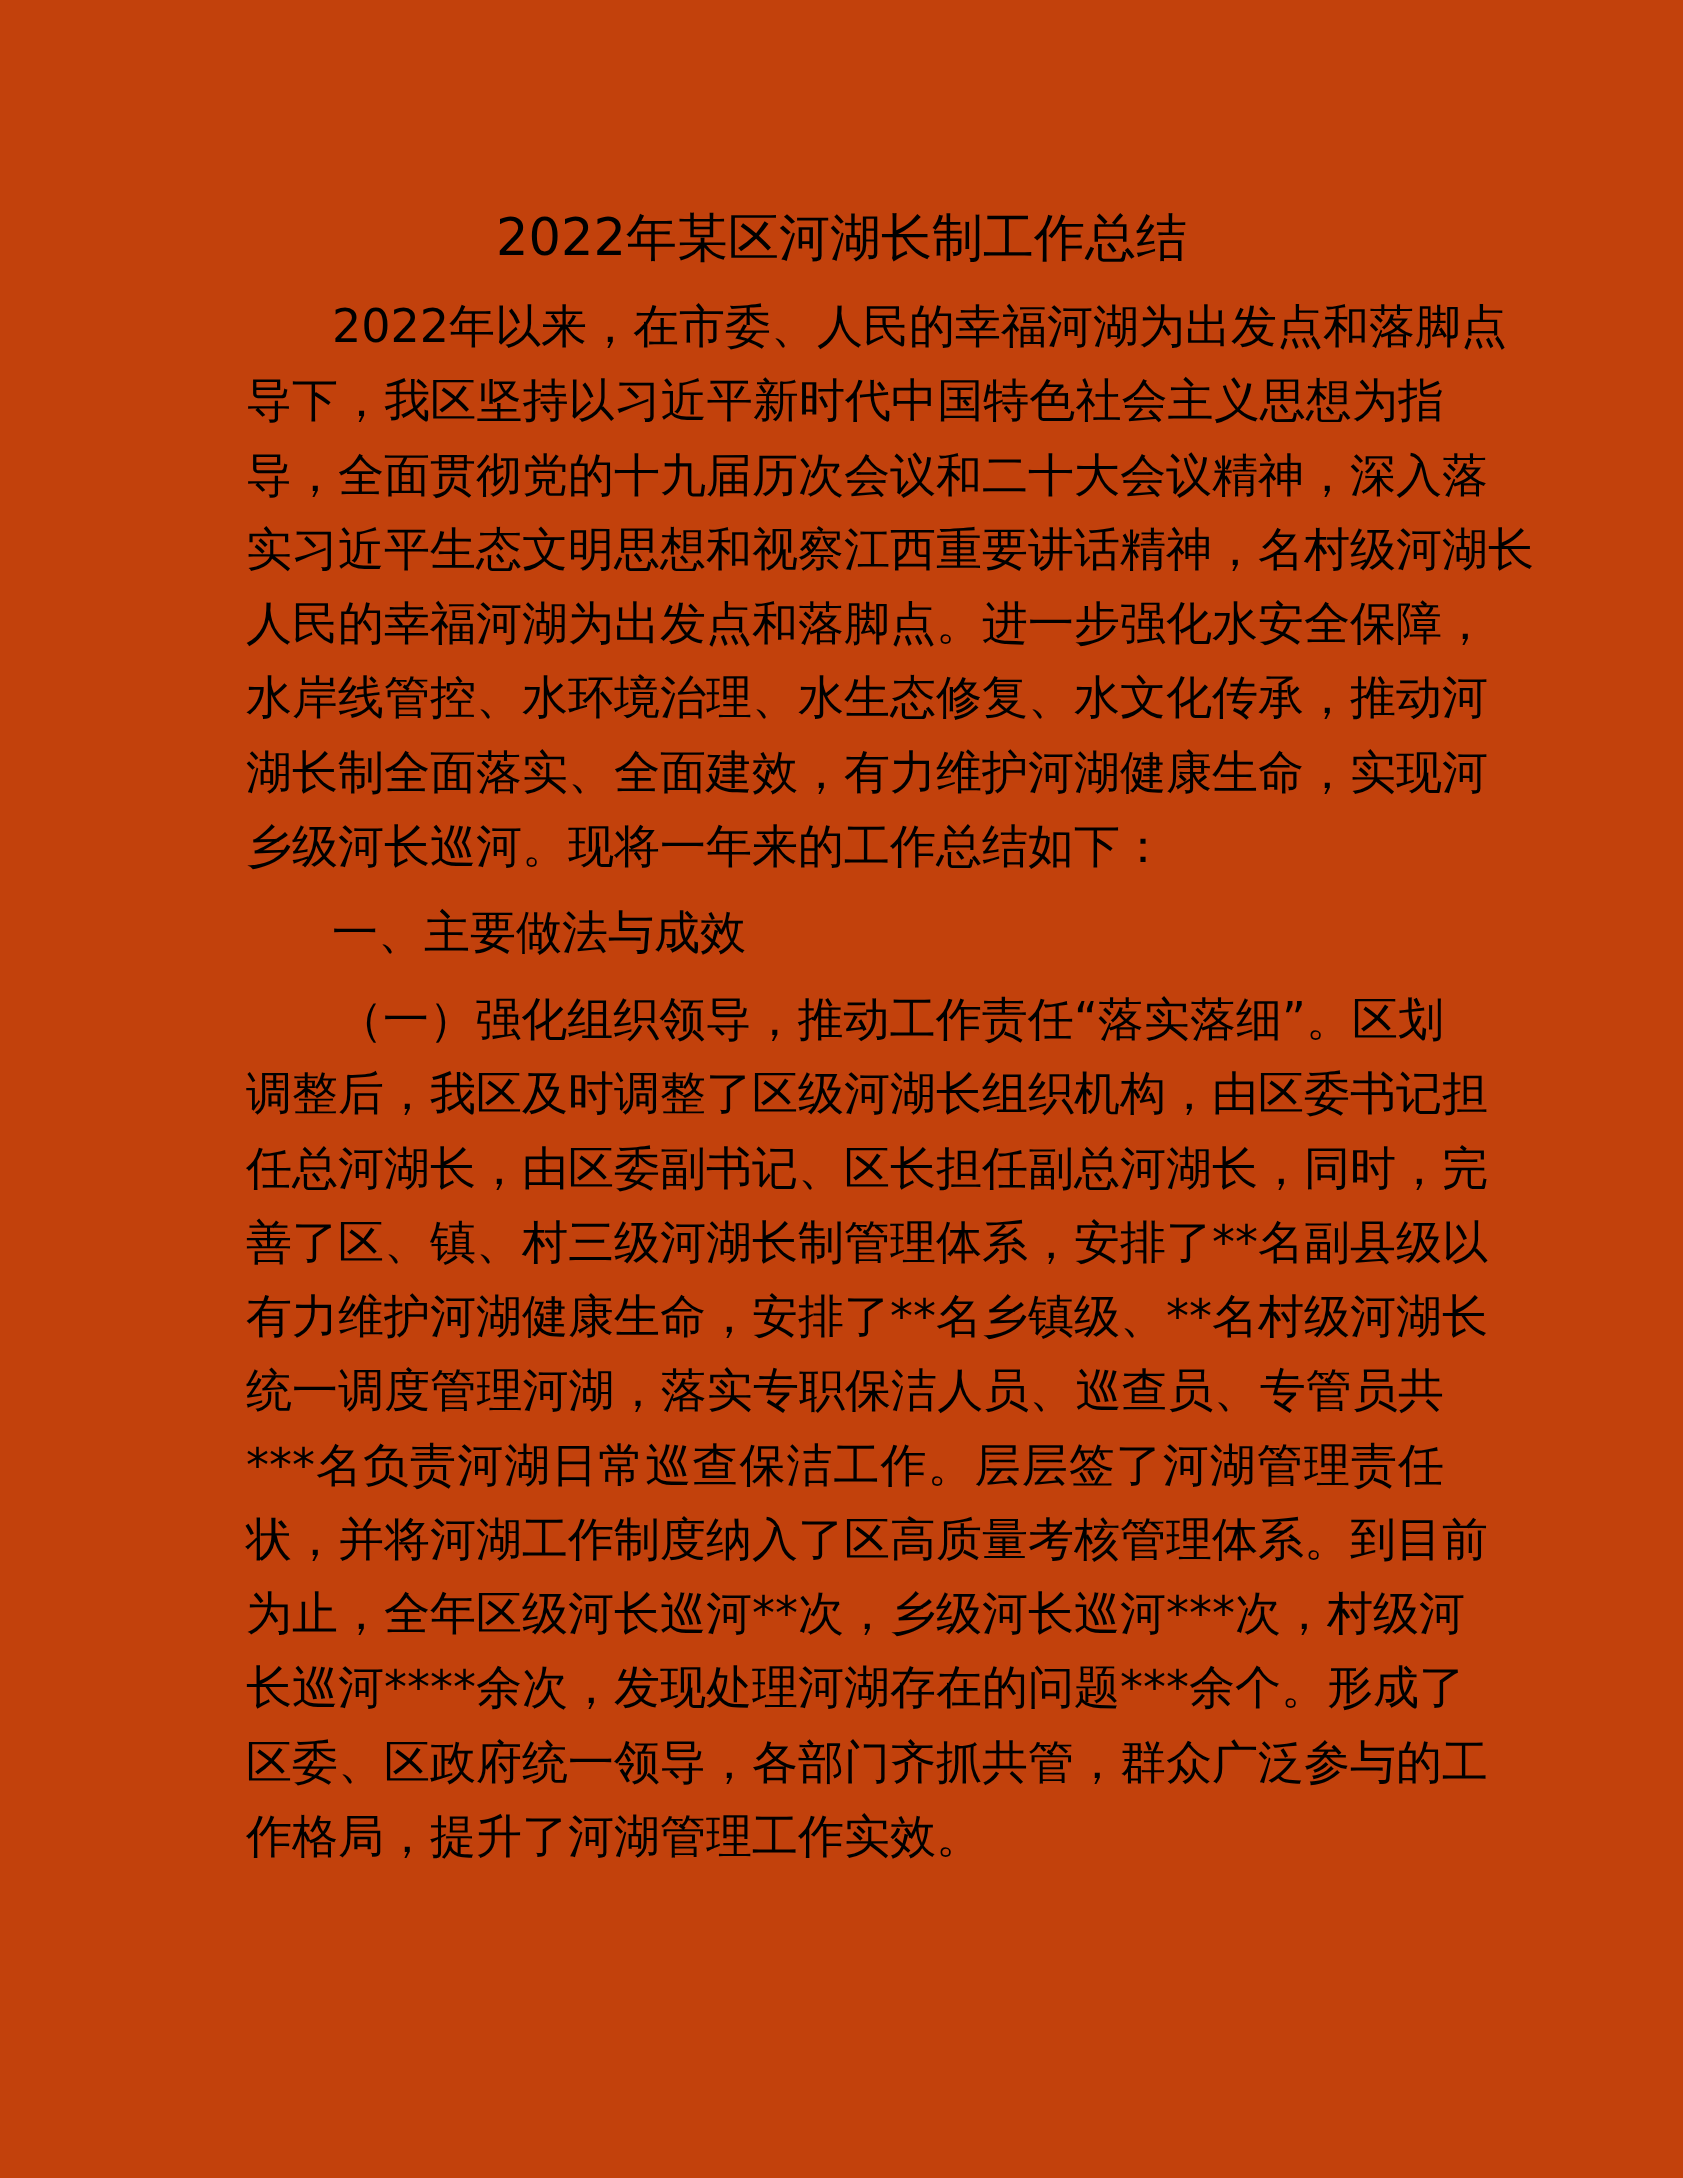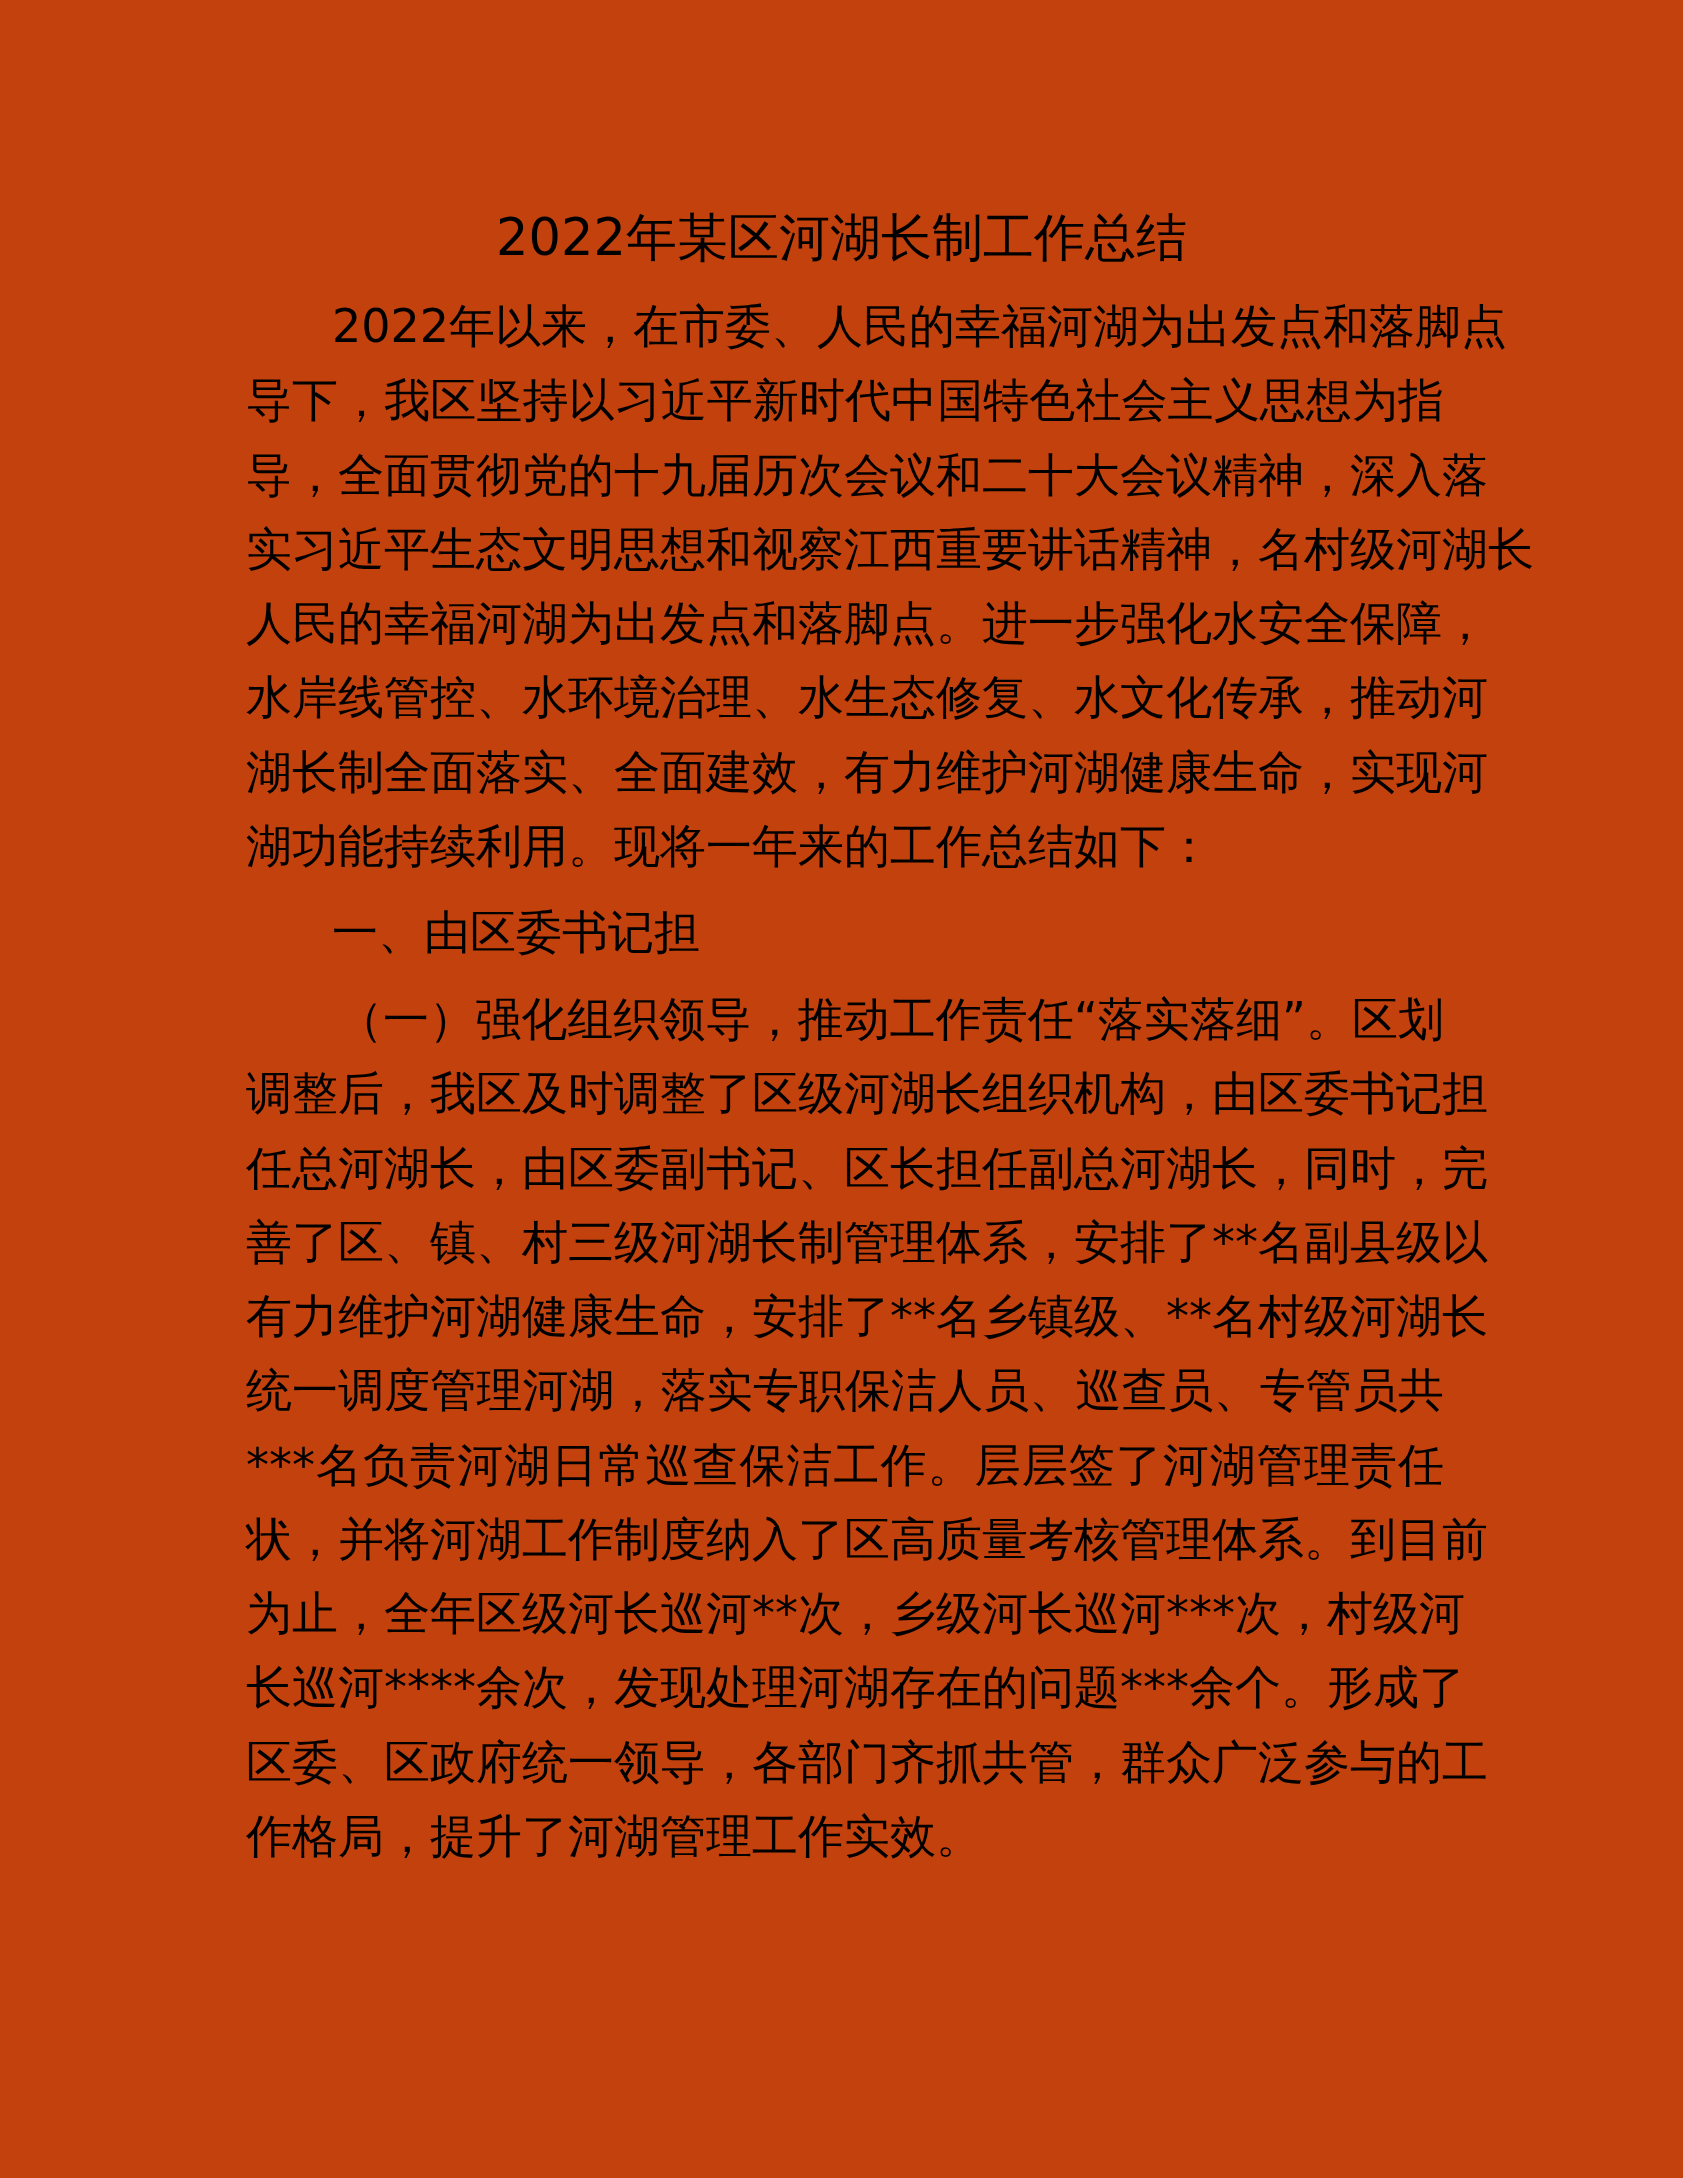--- a/index.html
+++ b/index.html
@@ -69,24 +69,24 @@
   <div class="title">2022年某区河湖长制工作总结</div>
 
   <div>
     <div class="line indent" style="top:297px;">2022年以来，在市委、人民的幸福河湖为出发点和落脚点</div>
     <div class="line" style="top:371px;">导下，我区坚持以习近平新时代中国特色社会主义思想为指</div>
     <div class="line" style="top:446px;">导，全面贯彻党的十九届历次会议和二十大会议精神，深入落</div>
     <div class="line" style="top:520px;">实习近平生态文明思想和视察江西重要讲话精神，名村级河湖长</div>
     <div class="line" style="top:594px;">人民的幸福河湖为出发点和落脚点。进一步强化水安全保障，</div>
     <div class="line" style="top:668px;">水岸线管控、水环境治理、水生态修复、水文化传承，推动河</div>
     <div class="line" style="top:743px;">湖长制全面落实、全面建效，有力维护河湖健康生命，实现河</div>
-    <div class="line last" style="top:817px;">湖功能持续利用。现将一年来的工作总结如下：</div>
+    <div class="line last" style="top:817px;">乡级河长巡河。现将一年来的工作总结如下：</div>
   </div>
 
-  <div class="heading" style="top:903px;">一、由区委书记担</div>
+  <div class="heading" style="top:903px;">一、主要做法与成效</div>
 
   <div>
     <div class="line indent-sub" style="top:990px;">（一）强化组织领导，推动工作责任“落实落细”。区划</div>
     <div class="line" style="top:1064px;">调整后，我区及时调整了区级河湖长组织机构，由区委书记担</div>
     <div class="line" style="top:1139px;">任总河湖长，由区委副书记、区长担任副总河湖长，同时，完</div>
     <div class="line" style="top:1213px;">善了区、镇、村三级河湖长制管理体系，安排了**名副县级以</div>
     <div class="line" style="top:1287px;">有力维护河湖健康生命，安排了**名乡镇级、**名村级河湖长</div>
     <div class="line" style="top:1361px;">统一调度管理河湖，落实专职保洁人员、巡查员、专管员共</div>
     <div class="line" style="top:1436px;">***名负责河湖日常巡查保洁工作。层层签了河湖管理责任</div>
     <div class="line" style="top:1510px;">状，并将河湖工作制度纳入了区高质量考核管理体系。到目前</div>

